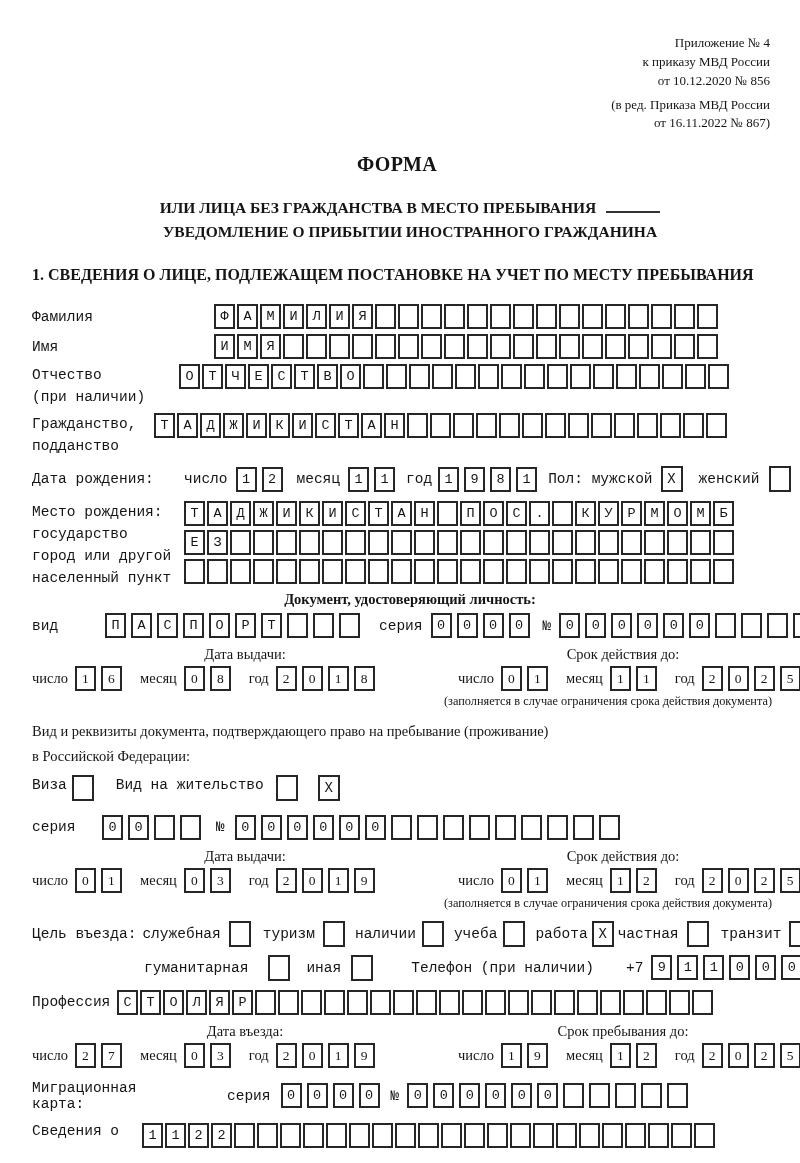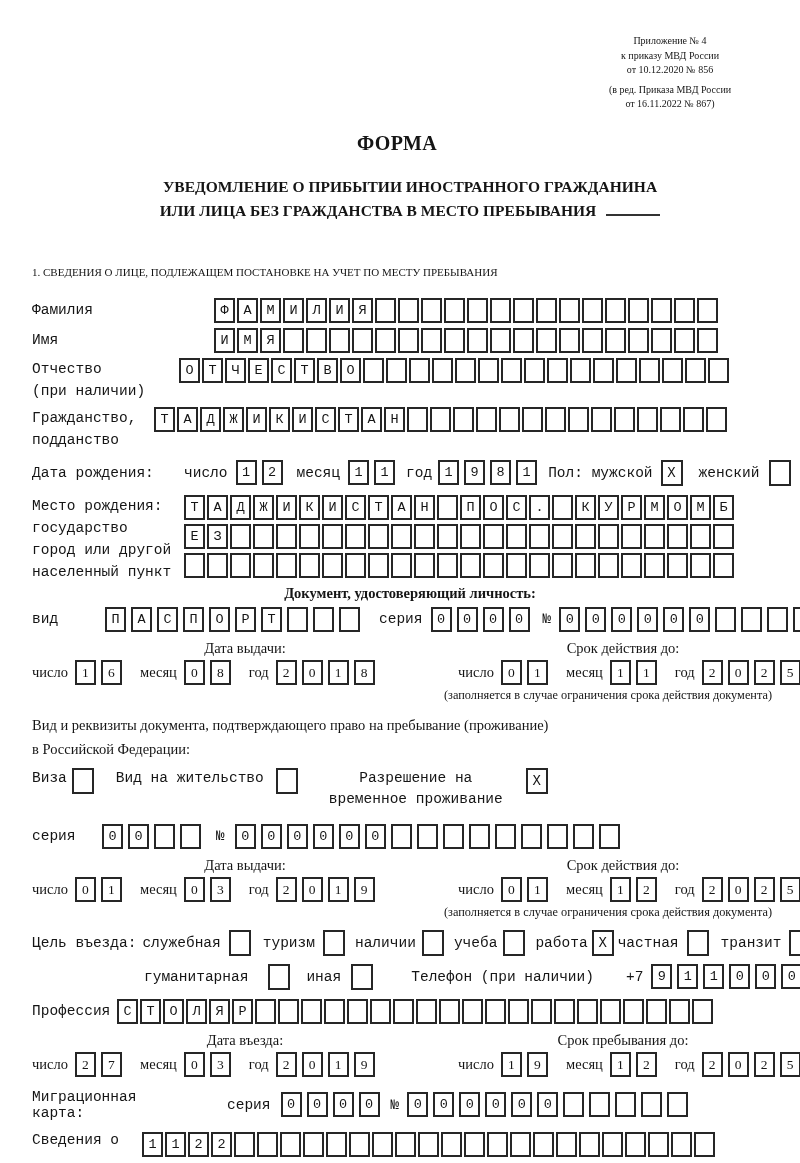--- a/index.html
+++ b/index.html
@@ -1,29 +1,29 @@
 <!DOCTYPE html>
 <html lang="ru"><head>
 <meta charset="utf-8">
 <style>
   html,body{margin:0;padding:0;background:#fff;}
   body{width:800px;font-family:"Liberation Serif","DejaVu Serif",serif;color:#151515;}
   .page{width:800px;min-height:1163px;box-sizing:border-box;padding:34px 12px 16px 32px;position:relative;}
 
   
   .hdr{display:flex;flex-direction:column;align-items:flex-end;}
-  .hdr-ref{width:200px;margin-right:18px;font-size:10px;line-height:1.45;text-align:center;}
+  .hdr-ref{width:200px;margin-right:18px;font-size:13px;line-height:1.45;text-align:right;}
   .hdr-ref .l{display:block;}
   .hdr-ref .gap{margin-top:5px;}
   .forma{font-weight:bold;font-size:20px;text-align:center;margin:20px 26px 0 0;letter-spacing:.4px;}
 
   .title{text-align:center;font-weight:bold;font-size:15.5px;line-height:1.55;margin-top:20px;}
   .title-underline{display:inline-block;width:54px;border-bottom:2px solid #333;margin-left:10px;}
 
-  .sec-title{font-weight:normal;font-size:11px;margin-top:43px;}
+  .sec-title{font-weight:bold;font-size:16px;margin-top:22px;}
 
   
   .frow{display:flex;align-items:center;margin-top:5px;font-family:Liberation Mono, monospace;}
   .frow--top{align-items:flex-start;}
   .lbl{font-size:14.5px;flex-shrink:0;}
   .lbl-block{font-size:14.5px;line-height:22px;flex-shrink:0;}
 
   
   .cells{display:flex;flex-wrap:nowrap;}
   .cell{width:21px;height:25px;border:2px solid #262626;margin-right:2px;box-sizing:border-box;
@@ -66,24 +66,24 @@
       <span class="l">Приложение № 4</span>
       <span class="l">к приказу МВД России</span>
       <span class="l">от 10.12.2020 № 856</span>
       <span class="l gap">(в ред. Приказа МВД России</span>
       <span class="l">от 16.11.2022 № 867)</span>
     </div>
   </div>
   <div class="forma">ФОРМА</div>
 
   <div class="title">
-    <div>УВЕДОМЛЕНИЕ О ПРИБЫТИИ ИНОСТРАННОГО ГРАЖДАНИНА</div>
     <div>
       <span>ИЛИ ЛИЦА БЕЗ ГРАЖДАНСТВА В МЕСТО ПРЕБЫВАНИЯ</span><span class="title-underline"></span>
     </div>
+    <div>УВЕДОМЛЕНИЕ О ПРИБЫТИИ ИНОСТРАННОГО ГРАЖДАНИНА</div>
   </div>
 
   <div class="sec-title">1. СВЕДЕНИЯ О ЛИЦЕ, ПОДЛЕЖАЩЕМ ПОСТАНОВКЕ НА УЧЕТ ПО МЕСТУ ПРЕБЫВАНИЯ</div>
 
   <div class="frow" style="margin-top:20px;">
     <span class="lbl w182">Фамилия</span>
     <span class="cells">
         <span class="cell">Ф</span>
         <span class="cell">А</span>
         <span class="cell">М</span>
@@ -412,21 +412,20 @@
   <div class="frow frow--top" style="margin-top:6px;">
     <span class="opt">
       <span class="olbl" style="margin-right:5px;">Виза</span>
       <span class="cbx"></span>
     </span>
     <span class="opt" style="margin-left:22px;">
       <span class="olbl" style="margin-right:12px;">Вид на жительство</span>
       <span class="cbx"></span>
     </span>
     <span class="opt" style="margin-left:20px;">
-      <span class="olbl olbl--c" style="width:196px;margin-right:12px;">Разрешение на временное проживание</span>
       <span class="cbx">X</span>
     </span>
   </div>
 
   <div class="frow" style="margin-top:14px;">
     <span class="lbl" style="width:70px;">серия</span>
     <span class="cells cells--sp" style="margin-right:10px;">
         <span class="cell">0</span>
         <span class="cell">0</span>
         <span class="cell"></span>

